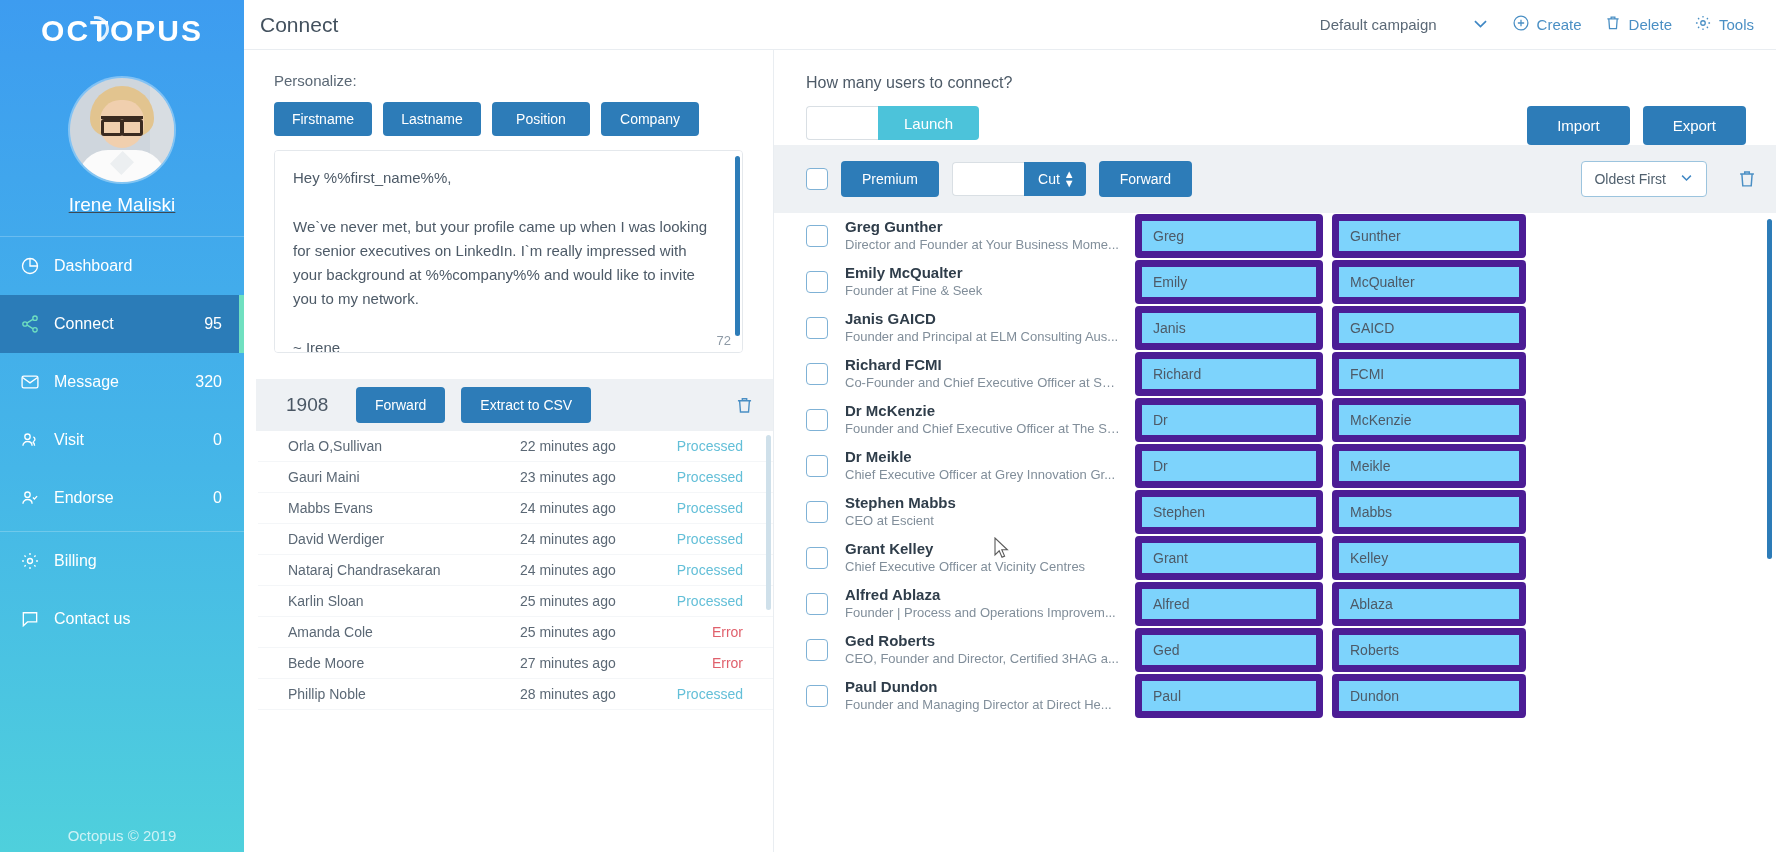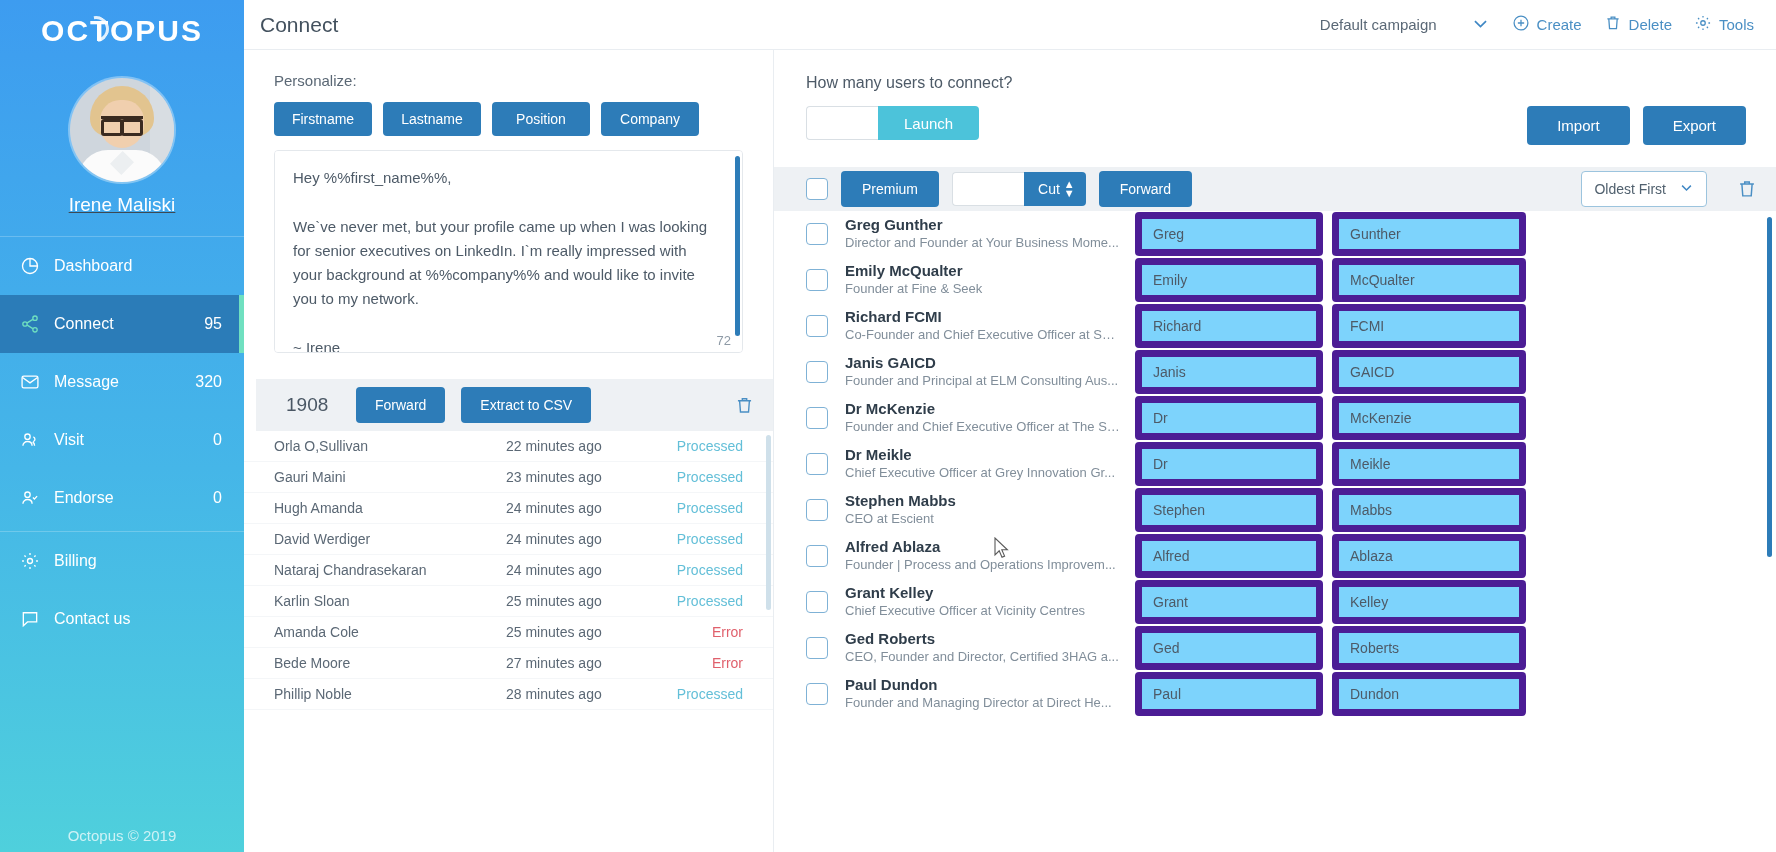--- a/index.html
+++ b/index.html
@@ -143,21 +143,21 @@
   .log-toolbar {
     margin: 22px 0 0 12px; height: 52px; background: #eef1f4;
     display: flex; align-items: center; padding: 0 18px 0 30px; gap: 16px;
   }
   .log-count { font-size: 19px; color: #4a5764; min-width: 54px; }
   .tb-btn {
     background: #2d7cb8; color: #fff; border: none; border-radius: 4px;
     padding: 10px 19px; font-size: 14px; font-family: inherit; cursor: pointer;
   }
   .trash-btn { margin-left: auto; cursor: pointer; display: flex; }
-  .log-list { flex: 1; overflow: hidden; position: relative; }
+  .log-list { flex: 1; overflow: hidden; position: relative; margin-left: 14px; }
   .log-row {
     display: flex; align-items: center; height: 31px;
     padding: 0 30px; font-size: 14px; color: #5b6875;
     border-bottom: 1px solid #f4f6f8;
   }
   .log-row .nm { width: 232px; flex: 0 0 232px; }
   .log-row .tm { flex: 1; }
   .log-row .st { width: 78px; text-align: right; }
   .st.processed { color: #63bfd8; }
   .st.error { color: #e0606c; }
@@ -181,21 +181,21 @@
     background: #4cc3da; color: #fff; border: none; border-radius: 0 4px 4px 0;
     padding: 0 26px; height: 34px; font-size: 15px;
     font-family: inherit; cursor: pointer;
   }
   .ch-right { display: flex; gap: 13px; align-items: flex-start; padding-top: 32px; }
   .ie-btn {
     background: #2d7cb8; color: #fff; border: none; border-radius: 4px;
     padding: 11px 30px; font-size: 15px; font-family: inherit; cursor: pointer;
   }
   .list-toolbar {
-    margin-top: 22px; height: 44px; background: #eef1f4;
+    height: 68px; background: #eef1f4;
     display: flex; align-items: center; padding: 0 18px 0 32px; gap: 13px;
   }
   .cbox {
     width: 22px; height: 22px; border: 1px solid #7fb2d6;
     border-radius: 4px; background: #fff; cursor: pointer; flex: 0 0 22px;
   }
   .pr-btn {
     background: #2d7cb8; color: #fff; border: none; border-radius: 4px;
     padding: 10px 21px; font-size: 14px; font-family: inherit; cursor: pointer;
   }
@@ -438,21 +438,21 @@
               <span class="nm">Orla O,Sullivan</span>
               <span class="tm">22 minutes ago</span>
               <span class="st processed">Processed</span>
             </div>
             <div class="log-row">
               <span class="nm">Gauri Maini</span>
               <span class="tm">23 minutes ago</span>
               <span class="st processed">Processed</span>
             </div>
             <div class="log-row">
-              <span class="nm">Hugh Amanda</span>
+              <span class="nm">Mabbs Evans</span>
               <span class="tm">24 minutes ago</span>
               <span class="st processed">Processed</span>
             </div>
             <div class="log-row">
               <span class="nm">David Werdiger</span>
               <span class="tm">24 minutes ago</span>
               <span class="st processed">Processed</span>
             </div>
             <div class="log-row">
               <span class="nm">Nataraj Chandrasekaran</span>
@@ -543,38 +543,38 @@
               <div class="c-info">
                 <div class="c-name">Emily McQualter</div>
                 <div class="c-title">Founder at Fine &amp; Seek</div>
               </div>
               <input class="c-field c-first" type="text" value="Emily" style="">
               <input class="c-field c-last" type="text" value="McQualter" style="">
             </div>
             <div class="contact-row">
               <div class="cbox cb"></div>
               <div class="c-info">
+                <div class="c-name">Janis GAICD</div>
+                <div class="c-title">Founder and Principal at ELM Consulting Aus...</div>
+              </div>
+              <input class="c-field c-first" type="text" value="Janis" style="">
+              <input class="c-field c-last" type="text" value="GAICD" style="">
+            </div>
+            <div class="contact-row">
+              <div class="cbox cb"></div>
+              <div class="c-info">
                 <div class="c-name">Richard FCMI</div>
                 <div class="c-title">Co-Founder and Chief Executive Officer at Sw...</div>
               </div>
               <input class="c-field c-first" type="text" value="Richard" style="">
               <input class="c-field c-last" type="text" value="FCMI" style="">
             </div>
             <div class="contact-row">
               <div class="cbox cb"></div>
               <div class="c-info">
-                <div class="c-name">Janis GAICD</div>
-                <div class="c-title">Founder and Principal at ELM Consulting Aus...</div>
-              </div>
-              <input class="c-field c-first" type="text" value="Janis" style="">
-              <input class="c-field c-last" type="text" value="GAICD" style="">
-            </div>
-            <div class="contact-row">
-              <div class="cbox cb"></div>
-              <div class="c-info">
                 <div class="c-name">Dr McKenzie</div>
                 <div class="c-title">Founder and Chief Executive Officer at The St...</div>
               </div>
               <input class="c-field c-first" type="text" value="Dr" style="">
               <input class="c-field c-last" type="text" value="McKenzie" style="">
             </div>
             <div class="contact-row">
               <div class="cbox cb"></div>
               <div class="c-info">
                 <div class="c-name">Dr Meikle</div>
@@ -588,34 +588,34 @@
               <div class="c-info">
                 <div class="c-name">Stephen Mabbs</div>
                 <div class="c-title">CEO at Escient</div>
               </div>
               <input class="c-field c-first" type="text" value="Stephen" style="">
               <input class="c-field c-last" type="text" value="Mabbs" style="">
             </div>
             <div class="contact-row">
               <div class="cbox cb"></div>
               <div class="c-info">
+                <div class="c-name">Grant Kelley</div>
+                <div class="c-title">Chief Executive Officer at Vicinity Centres</div>
+              </div>
+              <input class="c-field c-first" type="text" value="Grant" style="">
+              <input class="c-field c-last" type="text" value="Kelley" style="">
+            </div>
+            <div class="contact-row">
+              <div class="cbox cb"></div>
+              <div class="c-info">
                 <div class="c-name">Alfred Ablaza</div>
                 <div class="c-title">Founder | Process and Operations Improvem...</div>
               </div>
               <input class="c-field c-first" type="text" value="Alfred" style="">
               <input class="c-field c-last" type="text" value="Ablaza" style="">
-            </div>
-            <div class="contact-row">
-              <div class="cbox cb"></div>
-              <div class="c-info">
-                <div class="c-name">Grant Kelley</div>
-                <div class="c-title">Chief Executive Officer at Vicinity Centres</div>
-              </div>
-              <input class="c-field c-first" type="text" value="Grant" style="">
-              <input class="c-field c-last" type="text" value="Kelley" style="">
             </div>
             <div class="contact-row">
               <div class="cbox cb"></div>
               <div class="c-info">
                 <div class="c-name">Ged Roberts</div>
                 <div class="c-title">CEO, Founder and Director, Certified 3HAG a...</div>
               </div>
               <input class="c-field c-first" type="text" value="Ged" style="">
               <input class="c-field c-last" type="text" value="Roberts" style="">
             </div>

